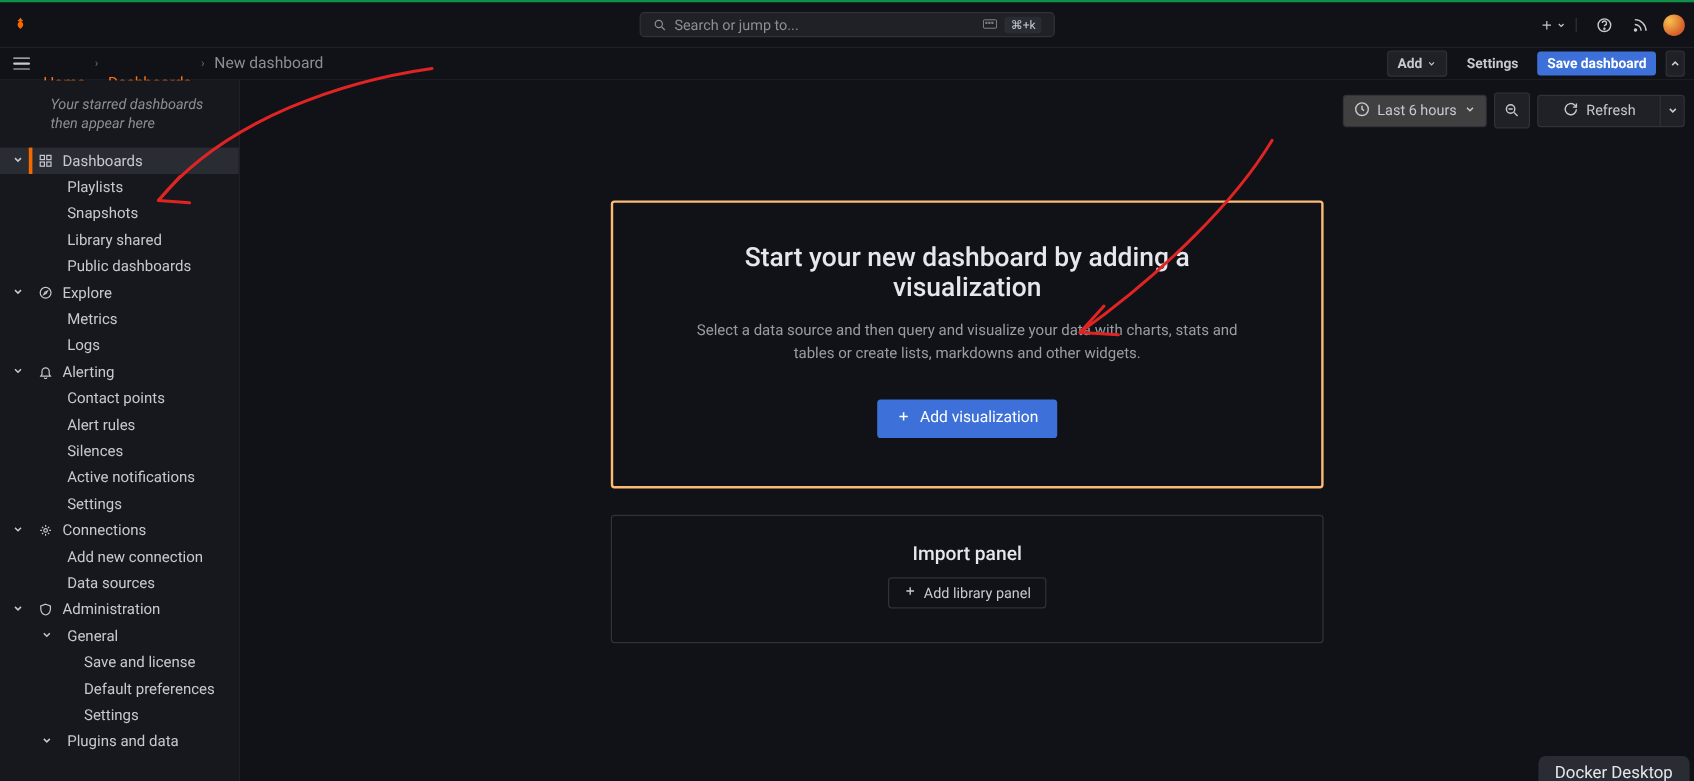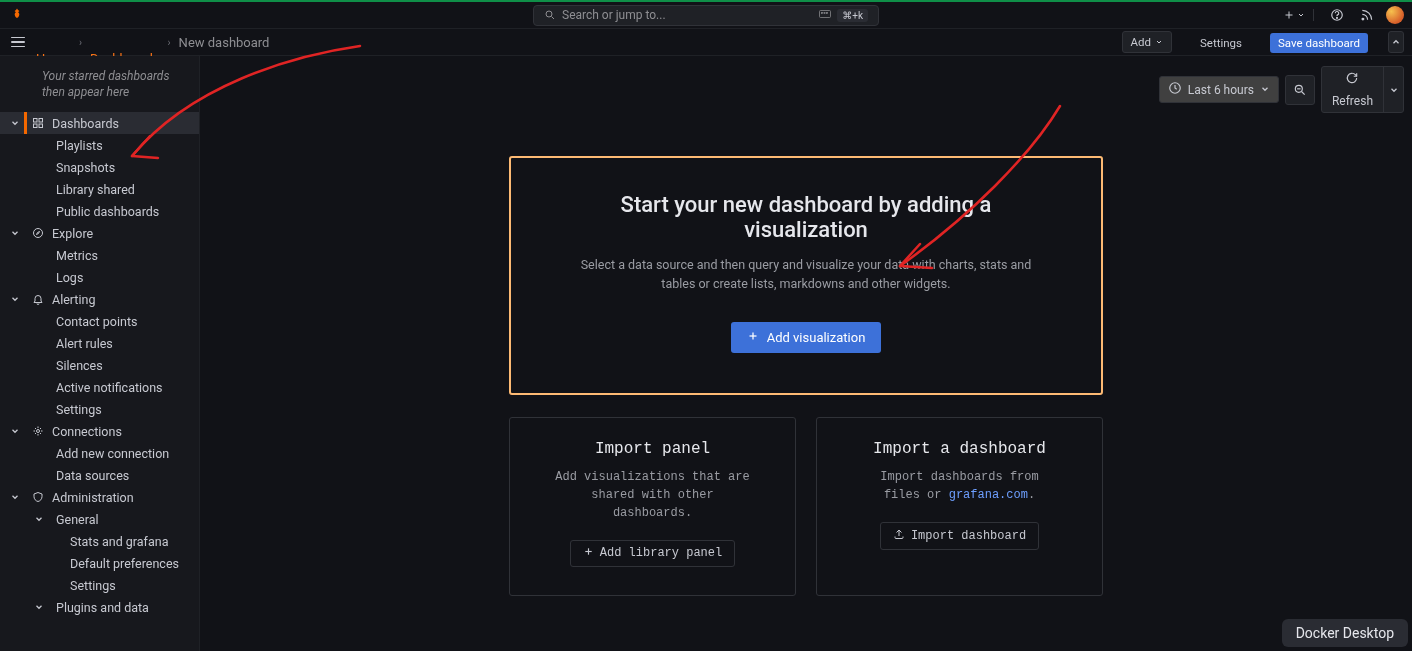--- a/index.html
+++ b/index.html
@@ -1,40 +1,40 @@
 <!DOCTYPE html>
 <html><head>
 <meta charset="utf-8">
 <style>
   * { box-sizing: border-box; margin: 0; padding: 0; }
   html, body { width: 1412px; height: 651px; font-family: -apple-system, BlinkMacSystemFont, "Segoe UI", Roboto, sans-serif; background:#111217; color:#c7c9d1; overflow:hidden; }
   body { border-top: 2px solid #0f8f48; }
 
   
-  .topbar { height: 27px; display:flex; align-items:center; justify-content:space-between; padding:0 8px; background:#111217; border-bottom:1px solid #1f2126;}
+  .topbar { height: 38px; display:flex; align-items:center; justify-content:space-between; padding:0 8px; background:#111217; border-bottom:1px solid #1f2126;}
   .topbar-left { display:flex; align-items:center; gap:8px; }
   .logo { width:18px; height:18px; display:flex; align-items:center; justify-content:center; }
   .search-wrap { position:absolute; left:50%; transform:translateX(-50%); display:flex; align-items:center; width:346px; height:21px; background:#1f2126; border:1px solid #303238; border-radius:4px; padding:0 10px; font-size:12px; color:#8e8e92;}
   .search-wrap .icon-search { margin-right:6px; display:flex; }
   .search-wrap .kbd-wrap { margin-left:auto; display:flex; align-items:center; gap:6px; }
   .kbd { background:#2a2c33; border-radius:3px; padding:1px 5px; font-size:10px; color:#c7c9d1; }
   .topbar-right { display:flex; align-items:center; gap:8px; }
   .top-icon-btn { width:22px; height:22px; display:flex; align-items:center; justify-content:center; border-radius:3px; color:#c7c9d1; }
   .plus-caret { display:flex; align-items:center; gap:2px; border-right:1px solid #303238; padding-right:8px; margin-right:4px;}
   .avatar { width:18px; height:18px; border-radius:50%; background: radial-gradient(circle at 30% 30%, #f6c14e, #d75f2a 70%); }
 
   
   .header { height:27px; display:flex; align-items:center; justify-content:space-between; padding:0 8px; border-bottom:1px solid #1f2126;}
   .header-left { display:flex; align-items:center; gap:8px; font-size:13px; }
   .hamburger { width:20px; height:20px; display:flex; flex-direction:column; justify-content:center; gap:3px; padding:3px;}
   .hamburger span { display:block; height:1.5px; background:#c7c9d1; border-radius:1px;}
   .crumb-link { color:#f97316;margin-top:32px; }
   .crumb-sep { color:#6c6e76; font-size:10px;}
   .crumb-current { color:#8e8e92; }
-  .header-right { display:flex; align-items:flex-end; gap:20px; }
+  .header-right { display:flex; align-items:center; gap:8px;font-weight:bold; }
   .btn { display:flex; align-items:center; gap:4px; font-size:11.5px; padding:3px 8px; border-radius:3px; border:1px solid #303238; background:#1f2126; color:#c7c9d1;}
   .btn.flat { background:transparent; border:none; }
   .btn.primary { background:#3d71d9; border:none; color:#fff;}
   .chevbox { width:16px; height:22px; border:1px solid #303238; border-radius:3px; display:flex; align-items:center; justify-content:center; background:#1f2126;}
 
   
   .body { display:flex; height:calc(651px - 2px - 27px - 27px); }
   .sidebar { width:200px; background:#17181d; border-right:1px solid #1f2126; overflow:hidden; font-size:12.5px;}
   .starred-note { color:#8e8e92; font-style:italic; padding:12px 18px 12px 42px; font-size:12px; line-height:1.35;}
   .nav-item { display:flex; align-items:center; height:22px; padding-right:10px; color:#c7c9d1; position:relative;}
@@ -48,31 +48,31 @@
   .nav-item.active { background:#2a2c33; }
   .nav-item.active::before { content:""; position:absolute; left:24px; top:0; bottom:0; width:3px; background:#f46800;}
   .caret svg { transform: rotate(0deg); }
   .nav-icon { display:flex; width:14px; }
 
   .main { flex:1; position:relative; background:#111217; }
   .toolbar-row { position:absolute; top:10px; right:8px; display:flex; gap:6px; align-items:center;}
   .timepicker { display:flex; align-items:center; gap:6px; border:1px solid #303238; background:#404040; border-radius:3px; padding:4px 8px; font-size:12px;}
   .icon-btn { width:30px; height:30px; display:flex; align-items:center; justify-content:center; border:1px solid #303238; background:#1f2126; border-radius:3px;}
   .refresh-group { display:flex; align-items:stretch; border:1px solid #303238; border-radius:3px; background:#1f2126;}
-  .refresh-btn { display:flex; align-items:center; gap:6px; padding:4px 10px; font-size:12px;flex-direction:column;}
+  .refresh-btn { display:flex; align-items:center; gap:6px; padding:4px 20px; font-size:12px;}
   .refresh-caret { width:20px; display:flex; align-items:center; justify-content:center; border-left:1px solid #303238;}
 
   .panel-area { position:absolute; top:100px; left:50%; transform:translateX(-50%); width:594px; }
   .big-card { border:2px solid #fdba74; border-radius:3px; padding:34px 50px 40px; text-align:center;}
   .big-title { font-size:22px; font-weight:500; color:#e6e7ec; margin-bottom:14px;}
   .big-sub { font-size:12.5px; color:#9a9ca3; line-height:1.5; max-width:480px; margin:0 auto 28px;}
   .btn-lg-primary { display:inline-flex; align-items:center; gap:8px; background:#3d71d9; color:#fff; font-size:13px; padding:8px 16px; border-radius:3px;}
 
   .cards-row { display:flex; gap:20px; margin-top:22px;}
-  .small-card { flex:1; border:1px solid #303238; border-radius:3px; padding:22px 44px 28px; text-align:center;font-family:Liberation Mono, monospace;}
+  .small-card { flex:1; border:1px solid #303238; border-radius:3px; padding:22px 26px 28px; text-align:center;}
   .small-title { font-size:16px; font-weight:500; color:#e6e7ec; margin-bottom:10px;}
   .small-sub { font-size:12px; color:#9a9ca3; line-height:1.5; margin-bottom:18px;}
   .btn-outline { display:inline-flex; align-items:center; gap:6px; border:1px solid #303238; padding:5px 12px; border-radius:3px; font-size:12px; color:#c7c9d1;}
   a.inline-link { color:#6e9fff; text-decoration:none;}
 
   .docker-pill { position:absolute; right:4px; bottom:4px; background:#2a2c33; color:#e6e7ec; font-size:14px; padding:6px 14px; border-radius:6px;}
 
   
   .annotation { position:absolute; pointer-events:none; }
   .arrow-stroke { stroke:#e02424; stroke-width:2.5; fill:none; stroke-linecap:round;}
@@ -275,21 +275,21 @@
         </span>
       <span>Administration</span>
     </div>
     <div class="nav-item level1">
       <span class="caret"><svg width="10" height="10" viewBox="0 0 24 24" stroke="#c7c9d1" stroke-width="3" fill="none">
             <polyline points="6 9 12 15 18 9"></polyline>
           </svg></span>
       <span>General</span>
     </div>
     <div class="nav-item level2">
-        <span>Stats and grafana</span>
+        <span>Save and license</span>
       </div>
     <div class="nav-item level2">
         <span>Default preferences</span>
       </div>
     <div class="nav-item level2">
         <span>Settings</span>
       </div>
     <div class="nav-item level1">
       <span class="caret"><svg width="10" height="10" viewBox="0 0 24 24" stroke="#c7c9d1" stroke-width="3" fill="none">
             <polyline points="6 9 12 15 18 9"></polyline>
@@ -343,43 +343,28 @@
                 <line x1="12" y1="5" x2="12" y2="19"></line>
                 <line x1="5" y1="12" x2="19" y2="12"></line>
               </svg></span>
           <span>Add visualization</span>
         </div>
       </div>
 
       <div class="cards-row">
         <div class="small-card">
           <div class="small-title">Import panel</div>
-          <div class="small-sub">Add visualizations that are shared with other dashboards.</div>
           <div class="btn-outline">
             <span><svg width="11" height="11" viewBox="0 0 24 24" stroke="#c7c9d1" stroke-width="2.5">
                   <line x1="12" y1="5" x2="12" y2="19"></line>
                   <line x1="5" y1="12" x2="19" y2="12"></line>
                 </svg></span>
             <span>Add library panel</span>
           </div>
         </div>
-        <div class="small-card">
-          <div class="small-title">Import a dashboard</div>
-          <div class="small-sub">
-            <span>Import dashboards from files or </span><a class="inline-link">grafana.com</a><span>.</span>
-          </div>
-          <div class="btn-outline">
-            <span><svg width="12" height="12" viewBox="0 0 24 24" stroke="#c7c9d1" stroke-width="2" fill="none">
-                  <path d="M4 17v2a2 2 0 0 0 2 2h12a2 2 0 0 0 2-2v-2"></path>
-                  <polyline points="7 9 12 4 17 9"></polyline>
-                  <line x1="12" y1="4" x2="12" y2="16"></line>
-                </svg></span>
-            <span>Import dashboard</span>
-          </div>
-        </div>
       </div>
     </div>
 
     <svg class="annotation" style="left:-90px; top:-40px;" width="280" height="170">
       <path class="arrow-stroke" d="M250 30 C 180 40, 80 70, 22 140"></path>
       <path class="arrow-stroke" d="M22 140 L40 120 M22 140 L48 142"></path>
     </svg>
     <svg class="annotation" style="left:660px; top:40px;" width="220" height="190">
       <path class="arrow-stroke" d="M200 10 C 170 60, 110 120, 40 170"></path>
       <path class="arrow-stroke" d="M40 170 L60 148 M40 170 L72 172"></path>

